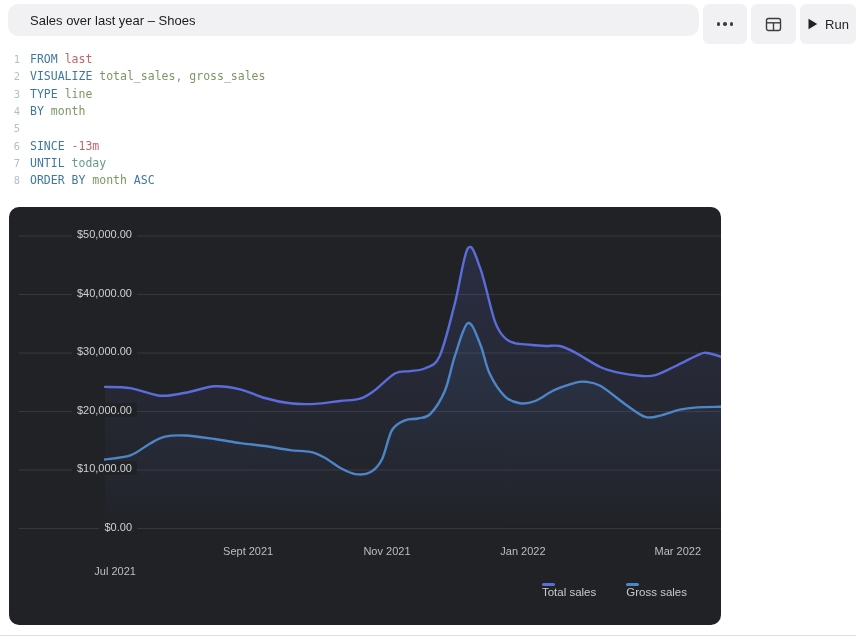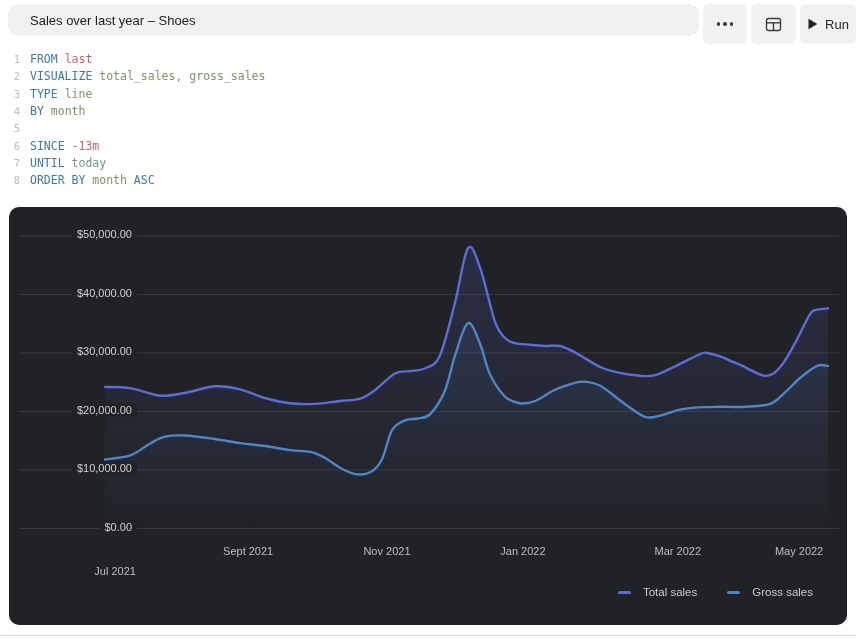--- a/index.html
+++ b/index.html
@@ -31,31 +31,31 @@
   .ln{width:20px;text-align:right;color:#b7bdc5;flex:none;margin-right:10px;
       font-size:10.5px;user-select:none;}
   .tk-kw{color:#40789f;}
   .tk-id{color:#7e9664;}
   .tk-lit{color:#bf646a;}
   .tk-op{color:#8b9096;}
   .tk-str{color:#5b9cc9;}
   .tk-time{color:#689a8d;}
   
   .chart-card{
-    position:absolute;left:9px;top:207px;width:838px;height:418px;
+    position:absolute;left:9px;top:207px;width:712px;height:418px;
     background:#212226;border-radius:10px;overflow:hidden;
   }
   .chart-svg{position:absolute;left:0;top:0;}
   .ylabel{position:absolute;left:0;width:128px;text-align:right;
     font-size:11px;color:#cfd0d3;pointer-events:none;}
   .ylabel span{background:#212226;padding:1px 5px;border-radius:2px;}
   .xlabel{position:absolute;top:338px;font-size:11px;color:#bdbec1;
     transform:translateX(-50%);white-space:nowrap;pointer-events:none;}
   .legend{position:absolute;right:34px;bottom:27px;display:flex;gap:30px;align-items:center;}
-  .legend-item{display:flex;align-items:center;gap:12px;font-size:11.5px;color:#c9cacc;cursor:pointer;}
+  .legend-item{display:flex;gap:0;font-size:11.5px;color:#c9cacc;cursor:pointer;flex-direction:column;}
   .legend-dash{width:13px;height:3px;border-radius:2px;}
   .bottom-divider{position:absolute;left:0;top:635px;width:856px;height:1px;background:#dcdde0;}
 </style>
 </head>
 <body>
 
 <div class="titlebar">
   <span class="title">Sales over last year – Shoes</span>
 </div>
 

